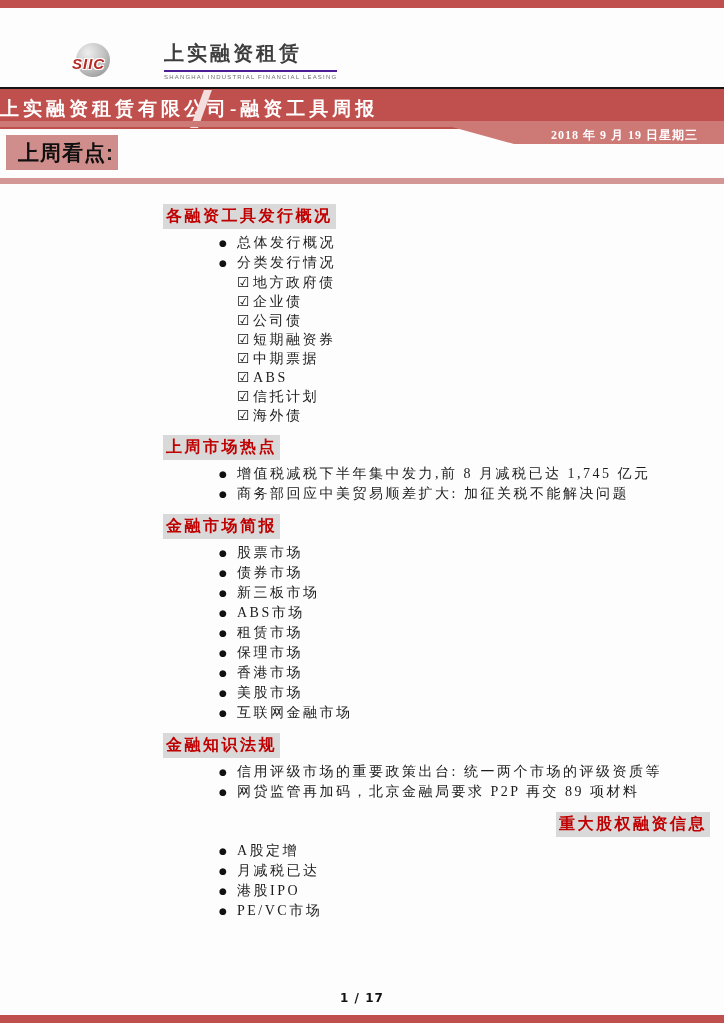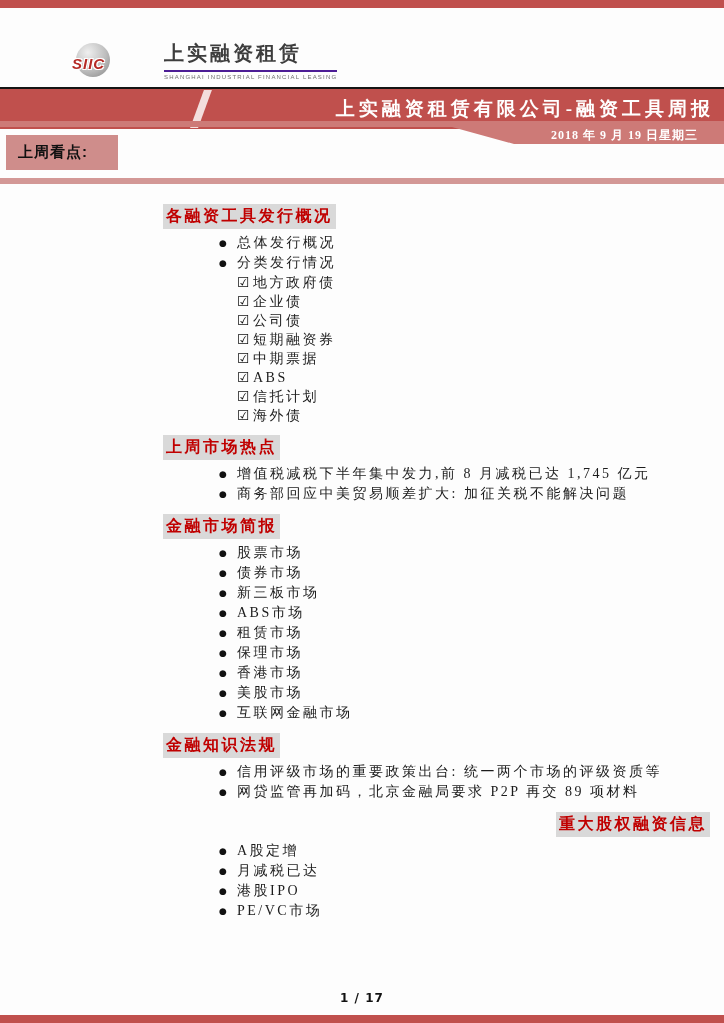--- a/index.html
+++ b/index.html
@@ -30,34 +30,34 @@
     text-shadow:1px 1px 0 #fff,-1px -1px 0 #fff,1px -1px 0 #fff,-1px 1px 0 #fff;}
   .logo-text{margin-left:8px;}
   .logo-cn{font-family:"Liberation Sans",sans-serif;font-weight:bold;font-size:20px;color:#3d3d3d;
     letter-spacing:3px;border-bottom:2px solid #4c1d95;padding-bottom:3px;white-space:nowrap;}
   .logo-en{font-family:"Liberation Sans",sans-serif;font-size:6px;color:#6e6e6e;
     letter-spacing:1.2px;margin-top:2px;white-space:nowrap;}
 
   
   .black-line{position:absolute;top:87px;left:0;right:0;height:2px;background:#141414;}
   .banner{position:absolute;top:89px;left:0;right:0;height:40px;background:var(--accent);
-    display:flex;align-items:center;justify-content:flex-end;padding-right:10px;}
+    display:flex;align-items:center;justify-content:flex-start;padding-right:10px;}
   .banner-title{color:#fff;font-weight:bold;font-size:19px;letter-spacing:4px;white-space:nowrap;}
   .banner-slash{position:absolute;left:197px;top:1px;bottom:1px;width:8px;background:#f3dedd;
     transform:skewX(-20deg);}
   .sub-strip{position:absolute;top:121px;left:0;right:0;height:6px;background:var(--strip);}
   .date-block{position:absolute;top:127px;right:0;width:272px;height:17px;background:var(--strip);
     clip-path:polygon(0 0,100% 0,100% 100%,62px 100%);
     display:flex;align-items:center;justify-content:flex-end;padding-right:26px;}
   .date-text{color:#fff;font-size:12px;font-weight:bold;letter-spacing:1px;white-space:nowrap;}
 
   
   .kandian{position:absolute;top:135px;left:6px;width:112px;height:35px;background:var(--boxpink);
     display:flex;align-items:center;padding-left:12px;}
-  .kandian-label{font-family:"Liberation Sans",sans-serif;font-weight:bold;font-size:15px;
+  .kandian-label{font-family:"Liberation Sans",sans-serif;font-weight:bold;font-size:21px;
     color:#101010;letter-spacing:1px;white-space:nowrap;}
   .separator{position:absolute;top:178px;left:0;right:0;height:6px;background:var(--sep);}
 
   
   .content{position:absolute;top:204px;left:163px;right:14px;}
   .section{margin-bottom:10px;}
   .section.extra-gap{margin-top:9px;text-align:right;}
   .section-heading{display:inline-block;background:var(--hbg);color:var(--hred);
     font-size:16px;font-weight:bold;letter-spacing:2.5px;padding:2px 3px;margin-bottom:4px;
     white-space:nowrap;}

